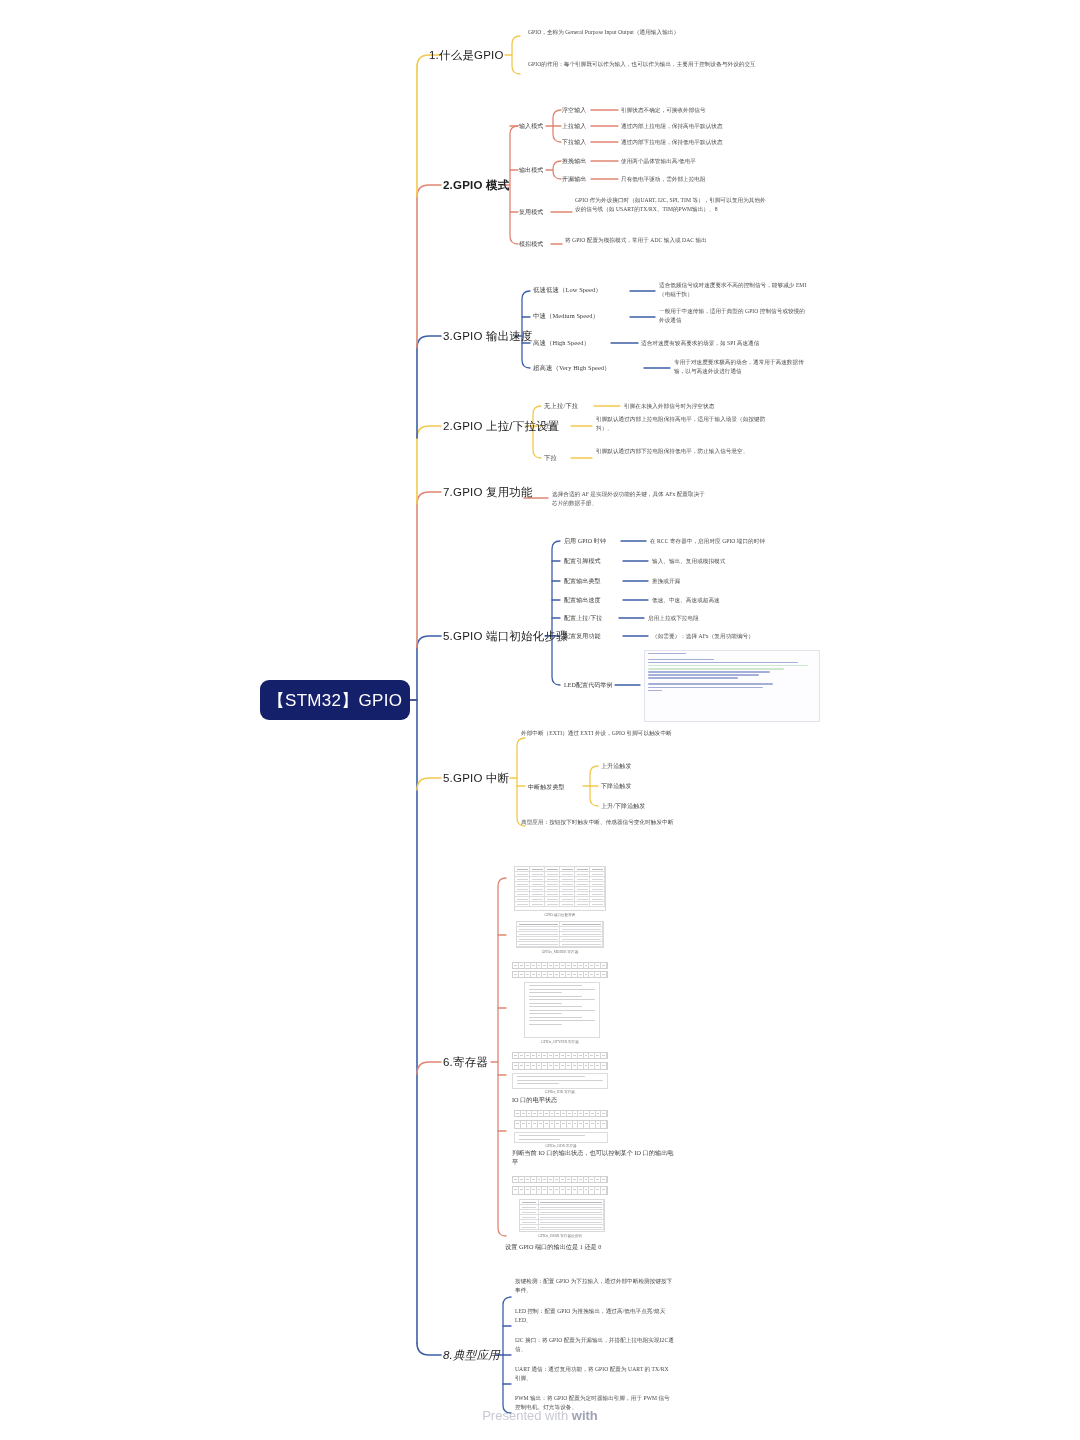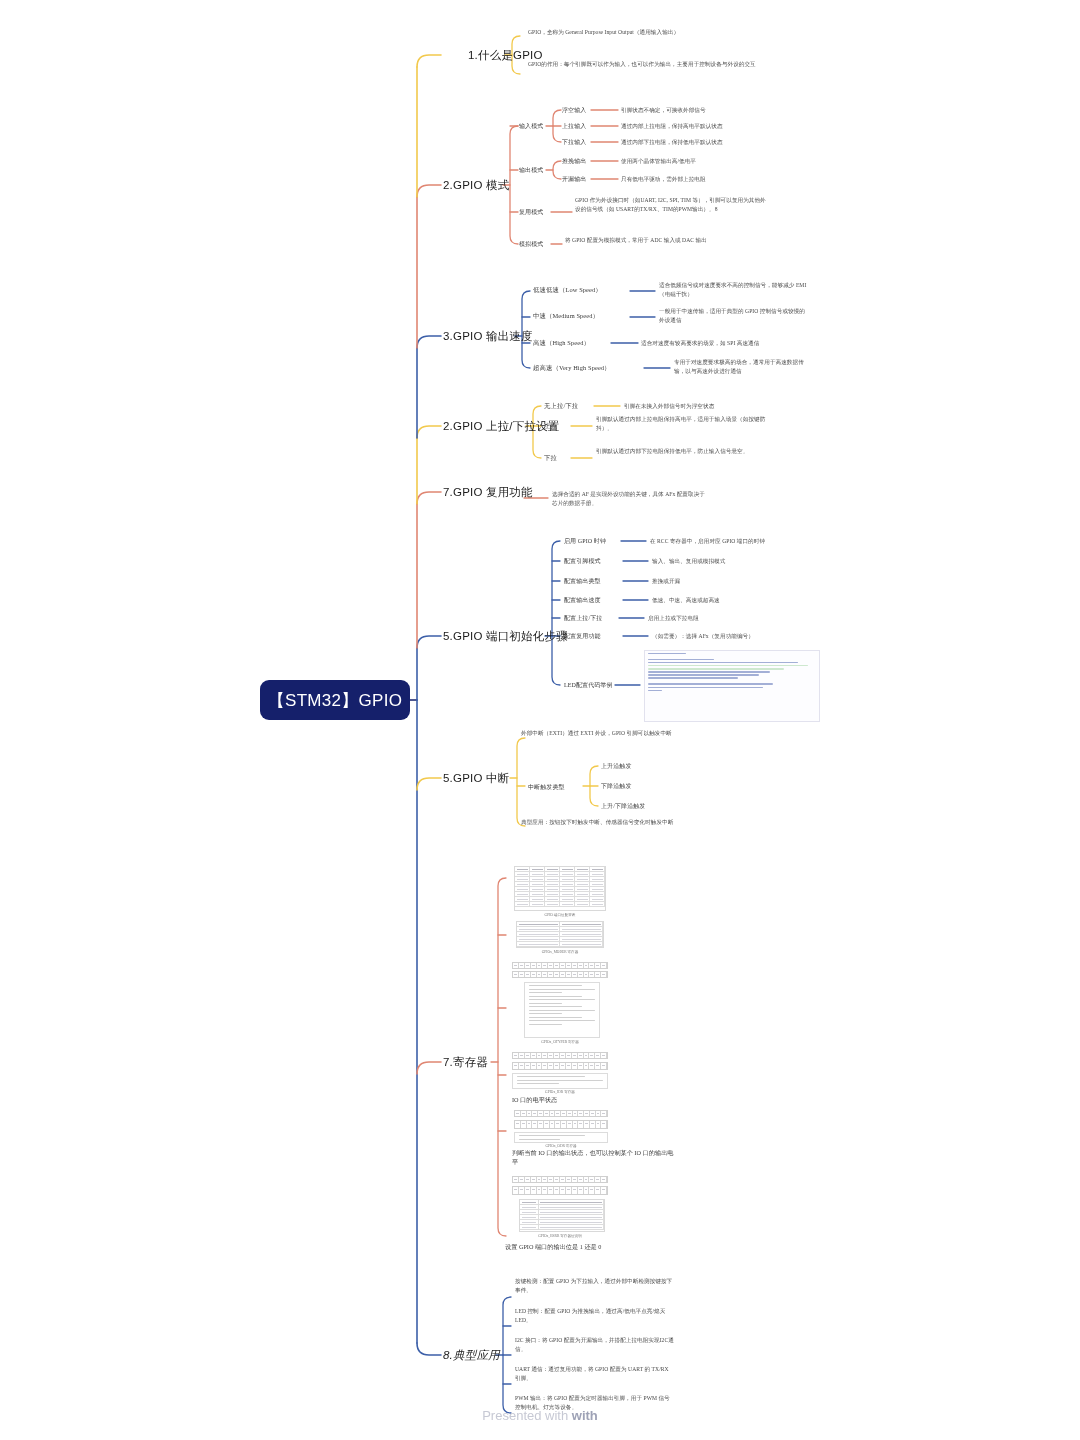--- a/index.html
+++ b/index.html
@@ -251,25 +251,25 @@
       <path d="M503 1326 L511 1326"></path>
       <path d="M503 1355 L511 1355"></path>
       <path d="M503 1384 L511 1384"></path>
     </g>
   </svg>
 
   <div class="root-node">
     <span>【STM32】GPIO</span>
   </div>
 
-  <div class="l1" style="left:468px; top:48px;">1.什么是GPIO</div>
+  <div class="l1" style="left:429px; top:48px;">1.什么是GPIO</div>
   <div class="l3 wrap" style="left:528px; top:28px; width:228px;">GPIO，全称为 General Purpose Input Output（通用输入输出）</div>
   <div class="l3 wrap" style="left:528px; top:60px; width:228px;">GPIO的作用：每个引脚既可以作为输入，也可以作为输出，主要用于控制设备与外设的交互</div>
 
-  <div class="l1" style="left:443px; top:178px;">2.GPIO 模式</div>
+  <div class="l1" style="left:443px; top:178px;font-weight:bold;">2.GPIO 模式</div>
 
   <div class="l2" style="left:519px; top:122px;">输入模式</div>
   <div class="l2" style="left:562px; top:106px;">浮空输入</div>
   <div class="l3" style="left:621px; top:106px;">引脚状态不确定，可接收外部信号</div>
   <div class="l2" style="left:562px; top:122px;">上拉输入</div>
   <div class="l3" style="left:621px; top:122px;">通过内部上拉电阻，保持高电平默认状态</div>
   <div class="l2" style="left:562px; top:138px;">下拉输入</div>
   <div class="l3" style="left:621px; top:138px;">通过内部下拉电阻，保持低电平默认状态</div>
 
   <div class="l2" style="left:519px; top:166px;">输出模式</div>
@@ -338,21 +338,21 @@
   </div>
 
   <div class="l1" style="left:443px; top:771px;">5.GPIO 中断</div>
   <div class="l3 wrap" style="left:521px; top:729px; width:164px;">外部中断（EXTI）通过 EXTI 外设，GPIO 引脚可以触发中断</div>
   <div class="l2" style="left:528px; top:783px;">中断触发类型</div>
   <div class="l2" style="left:601px; top:762px;">上升沿触发</div>
   <div class="l2" style="left:601px; top:782px;">下降沿触发</div>
   <div class="l2" style="left:601px; top:802px;">上升/下降沿触发</div>
   <div class="l3 wrap" style="left:521px; top:818px; width:164px;">典型应用：按钮按下时触发中断、传感器信号变化时触发中断</div>
 
-  <div class="l1" style="left:443px; top:1055px;">7.寄存器</div>
+  <div class="l1" style="left:443px; top:1055px;">6.寄存器</div>
 
   <div class="regimg" style="left:514px; top:866px; width:92px; height:45px;">
     <div class="rrow hdr">
         <div class="rcell"></div>
         <div class="rcell"></div>
         <div class="rcell"></div>
         <div class="rcell"></div>
         <div class="rcell"></div>
         <div class="rcell"></div>
       </div>

